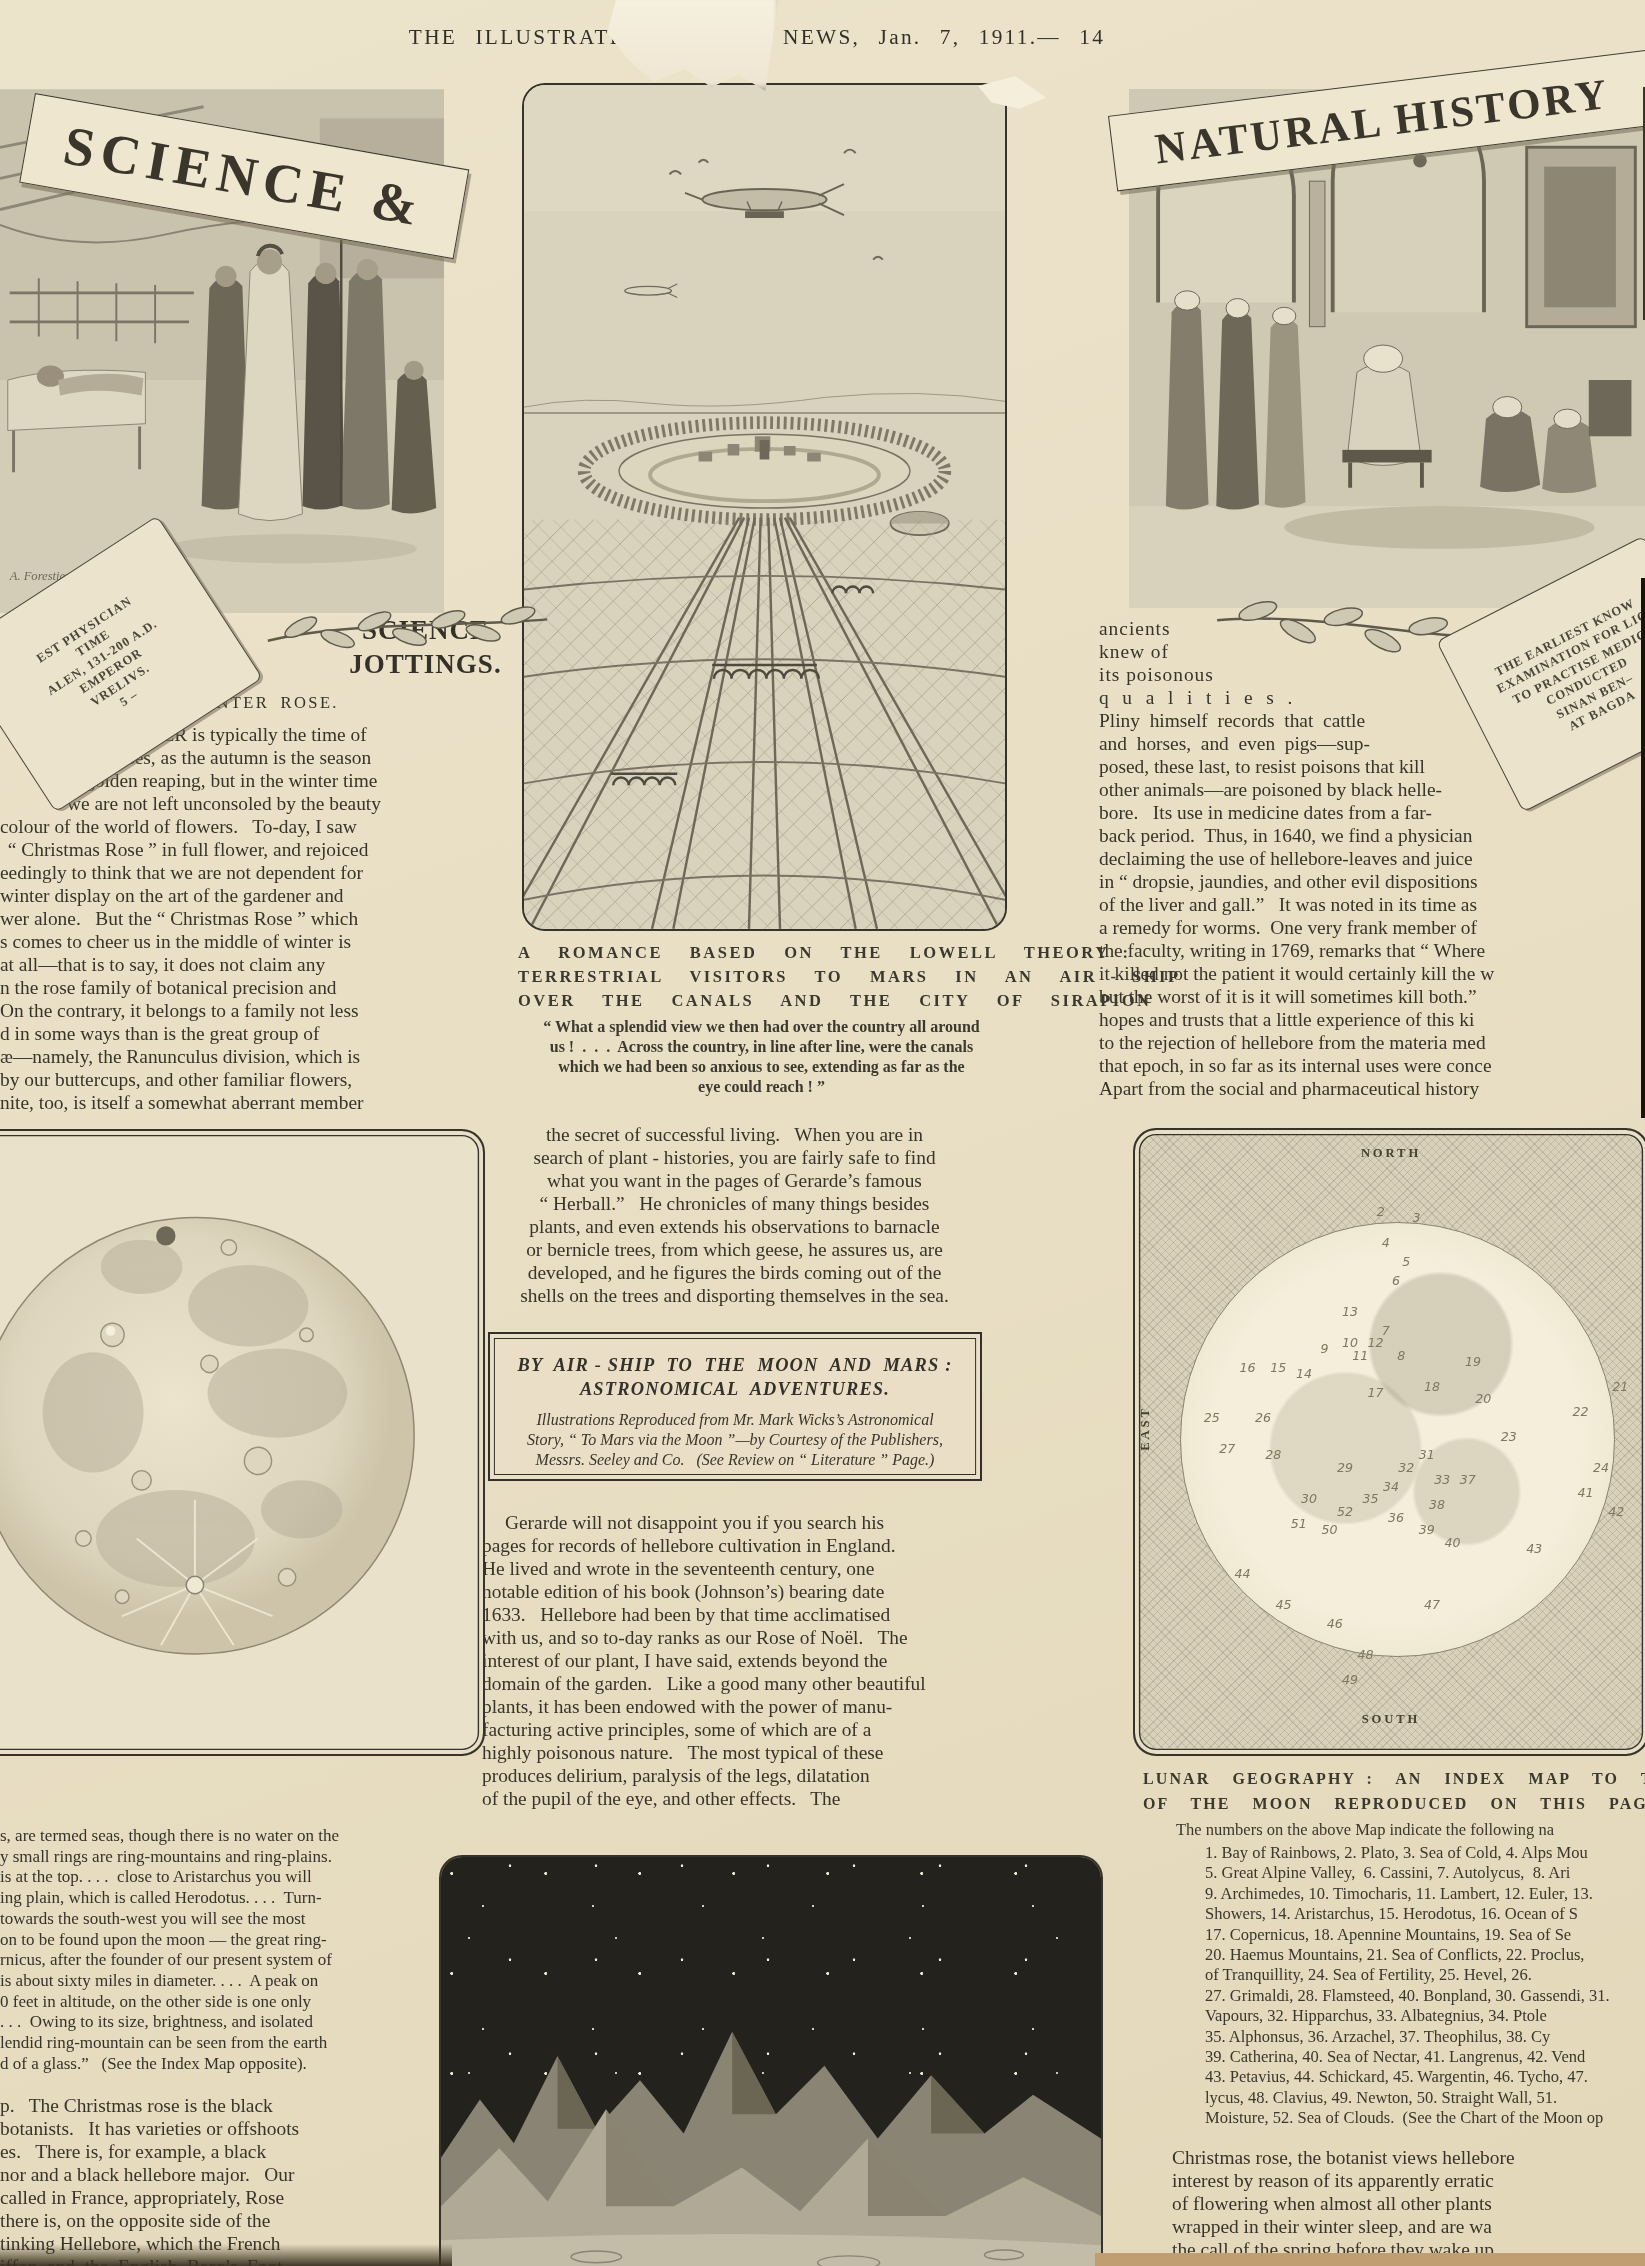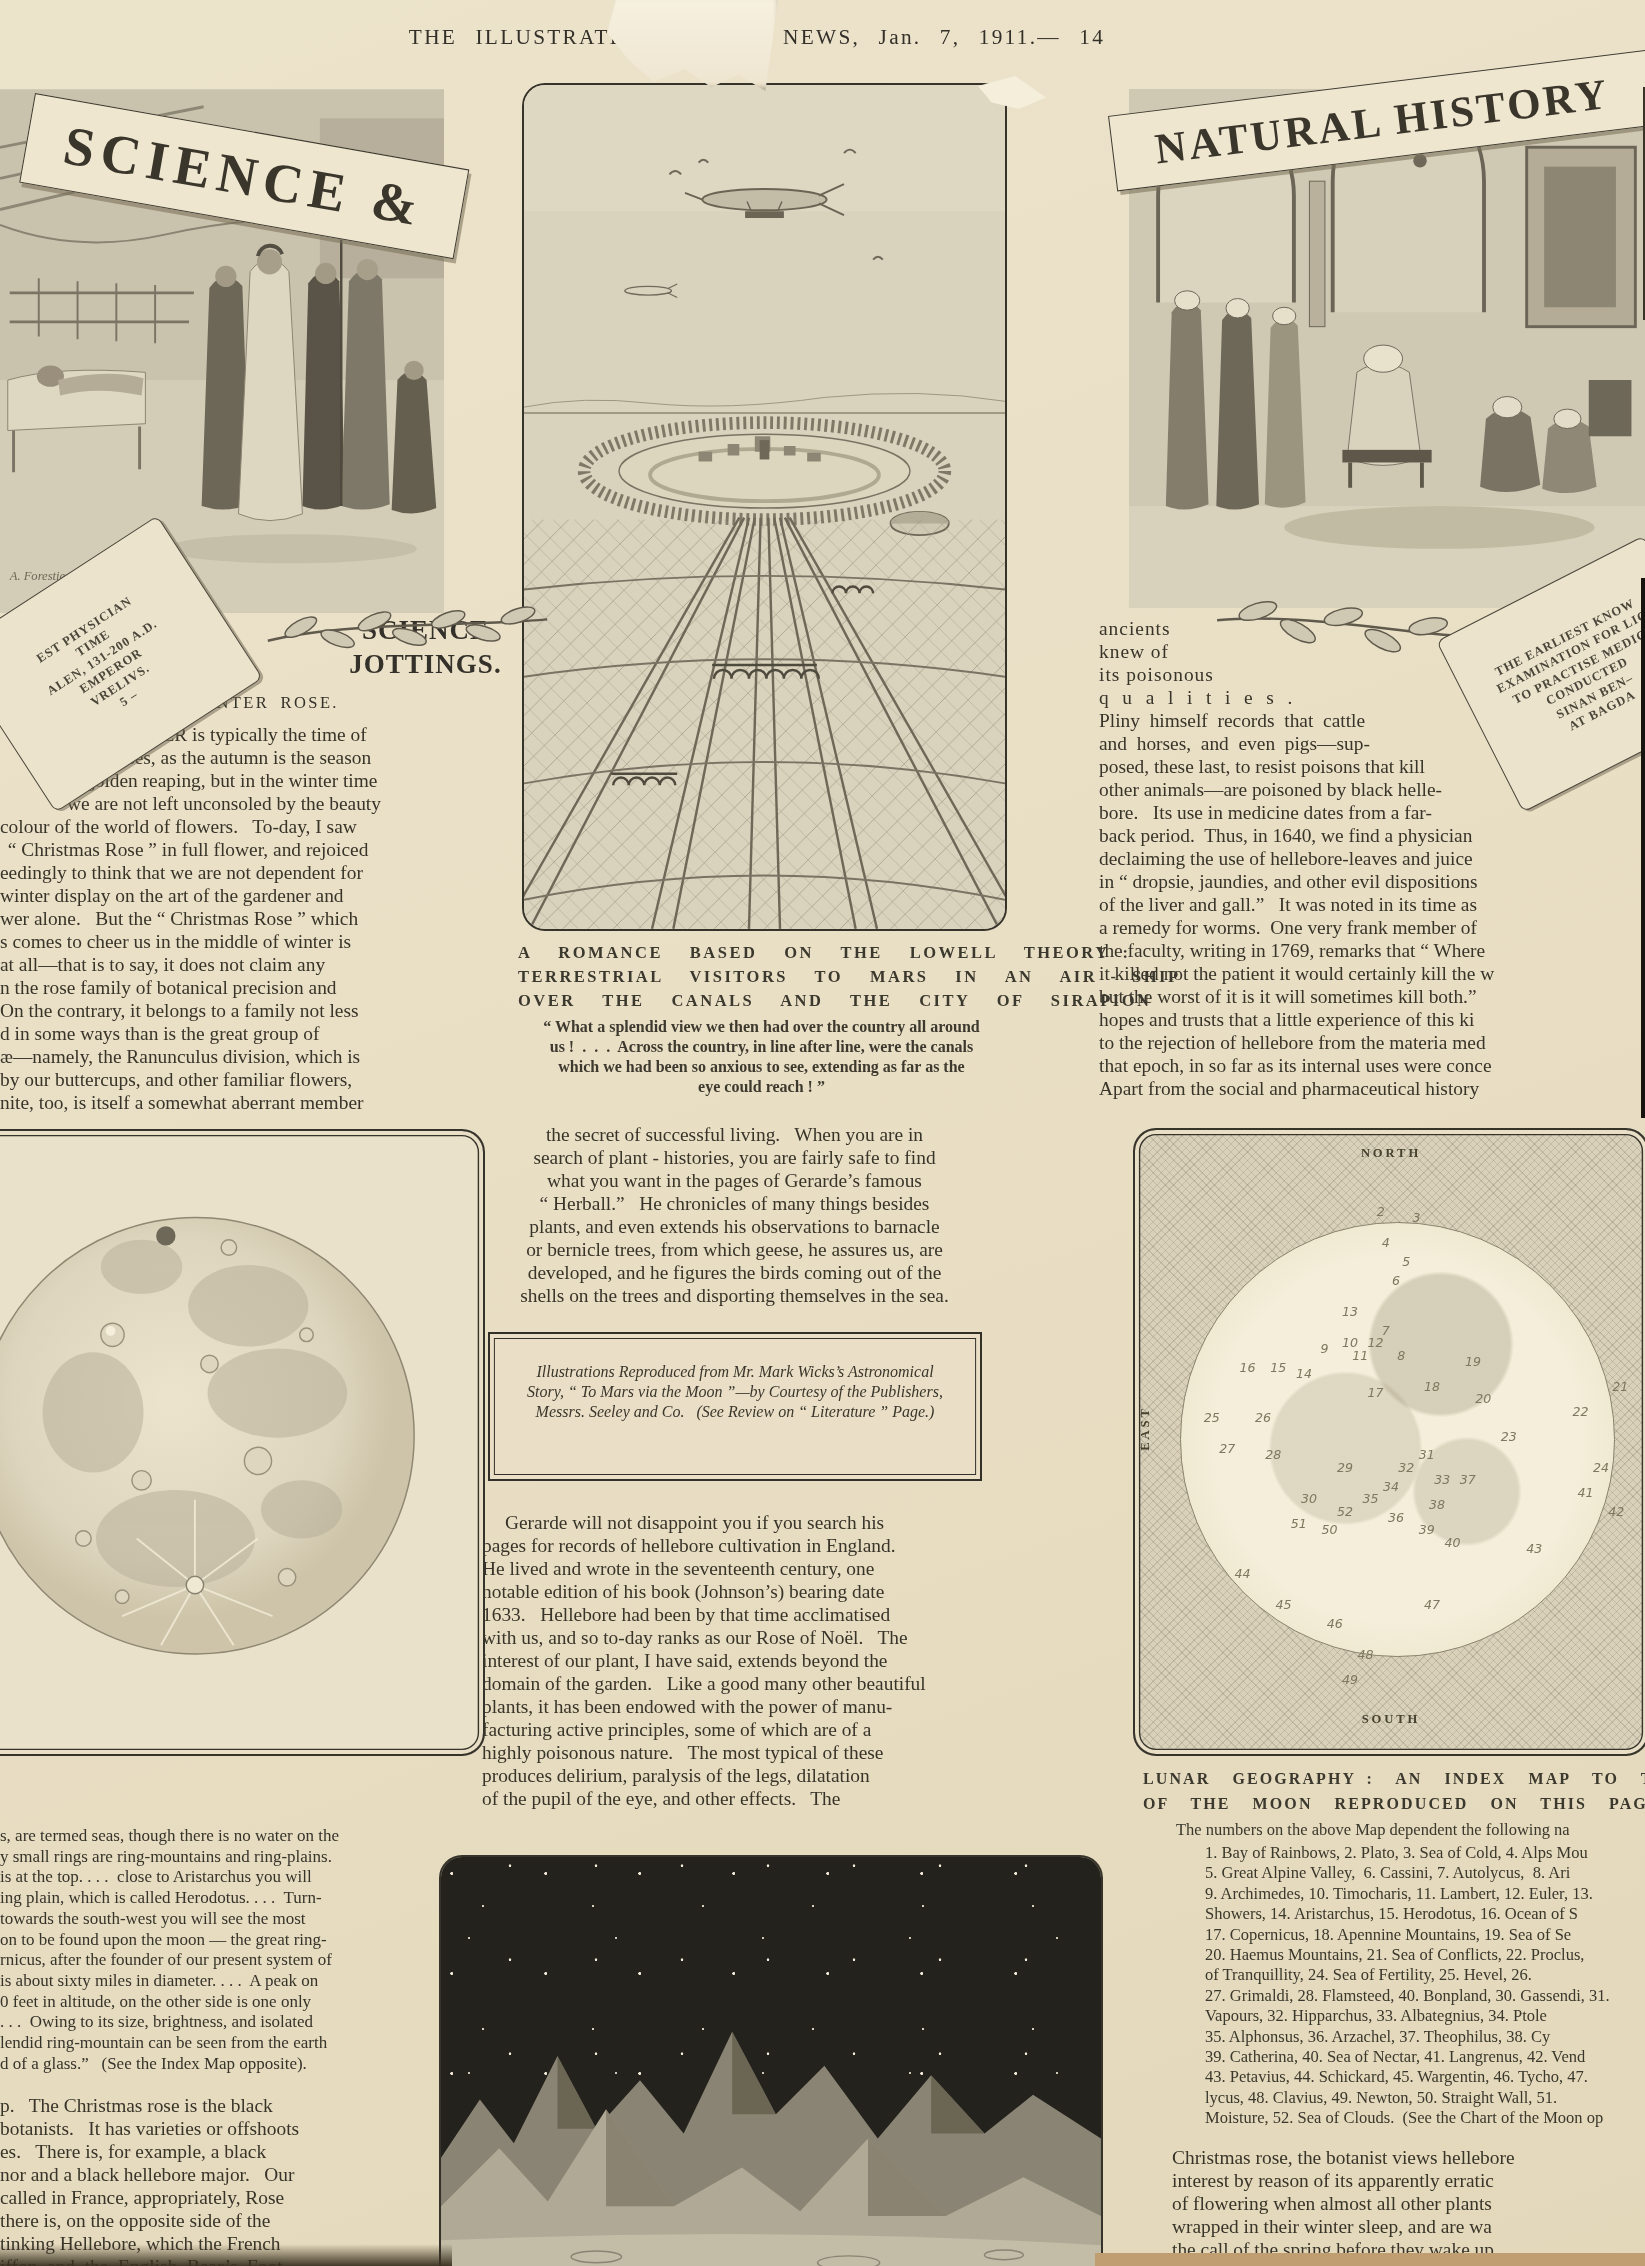--- a/index.html
+++ b/index.html
@@ -347,20 +347,24 @@
       <div class="tline">search of plant - histories, you are fairly safe to find</div>
       <div class="tline">what you want in the pages of Gerarde’s famous</div>
       <div class="tline">“ Herball.”   He chronicles of many things besides</div>
       <div class="tline">plants, and even extends his observations to barnacle</div>
       <div class="tline">or bernicle trees, from which geese, he assures us, are</div>
       <div class="tline">developed, and he figures the birds coming out of the</div>
       <div class="tline">shells on the trees and disporting themselves in the sea.</div>
     </div>
 
   <div id="airbox" class="abs">
+    <div class="center-col">
+        <div class="bxt">BY  AIR - SHIP  TO  THE  MOON  AND  MARS :</div>
+        <div class="bxt">ASTRONOMICAL  ADVENTURES.</div>
+      </div>
     <div id="airbox-credit" class="center-col">
         <div class="bxc">Illustrations Reproduced from Mr. Mark Wicks’s Astronomical</div>
         <div class="bxc">Story, “ To Mars via the Moon ”—by Courtesy of the Publishers,</div>
         <div class="bxc">Messrs. Seeley and Co.   (See Review on “ Literature ” Page.)</div>
       </div>
   </div>
 
   <div id="gerarde" class="abs">
       <div class="tline">Gerarde will not disappoint you if you search his</div>
       <div class="tline">pages for records of hellebore cultivation in England.</div>
@@ -496,21 +500,21 @@
         <span class="mapnum" style="left: 39%; top: 79%;">46</span>
         <span class="mapnum" style="left: 58%; top: 76%;">47</span>
         <span class="mapnum" style="left: 45%; top: 84%;">48</span>
         <span class="mapnum" style="left: 42%; top: 88%;">49</span>
       </div>
   </div>
   <div id="map-cap" class="abs center-col">
       <div class="kline">LUNAR  GEOGRAPHY :  AN  INDEX  MAP  TO  THE  CHA</div>
       <div class="kline">OF  THE  MOON  REPRODUCED  ON  THIS  PAGE.</div>
     </div>
-  <div id="map-intro" class="abs sline" style="white-space:pre;">The numbers on the above Map dependent the following na</div>
+  <div id="map-intro" class="abs sline" style="white-space:pre;">The numbers on the above Map indicate the following na</div>
   <div id="map-list" class="abs">
       <div class="sline">1. Bay of Rainbows, 2. Plato, 3. Sea of Cold, 4. Alps Mou</div>
       <div class="sline">5. Great Alpine Valley,  6. Cassini, 7. Autolycus,  8. Ari</div>
       <div class="sline">9. Archimedes, 10. Timocharis, 11. Lambert, 12. Euler, 13.</div>
       <div class="sline">Showers, 14. Aristarchus, 15. Herodotus, 16. Ocean of S</div>
       <div class="sline">17. Copernicus, 18. Apennine Mountains, 19. Sea of Se</div>
       <div class="sline">20. Haemus Mountains, 21. Sea of Conflicts, 22. Proclus,</div>
       <div class="sline">of Tranquillity, 24. Sea of Fertility, 25. Hevel, 26.</div>
       <div class="sline">27. Grimaldi, 28. Flamsteed, 40. Bonpland, 30. Gassendi, 31.</div>
       <div class="sline">Vapours, 32. Hipparchus, 33. Albategnius, 34. Ptole</div>

